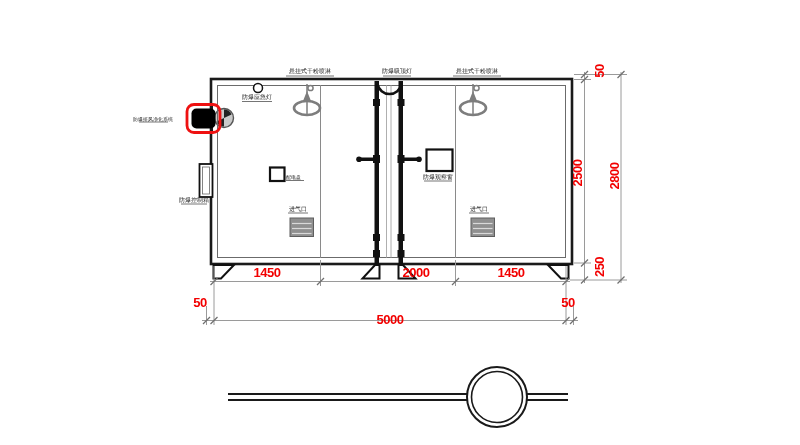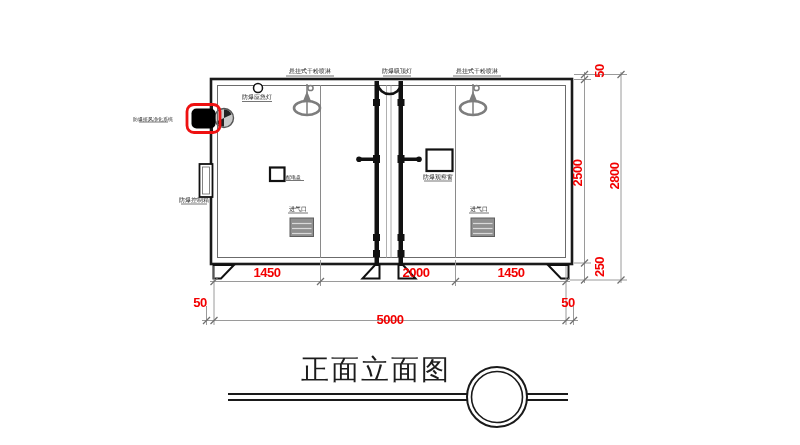--- a/index.html
+++ b/index.html
@@ -200,15 +200,14 @@
   <div class="dim" style="left:511px;top:266px;">1450</div>
   <div class="dim" style="left:200px;top:296px;">50</div>
   <div class="dim" style="left:390px;top:305px;margin-top:8px;">5000</div>
   <div class="dim" style="left:568px;top:296px;">50</div>
 
   <div class="dim v" style="left:599px;top:71px;">50</div>
   <div class="dim v" style="left:577px;top:173px;">2500</div>
   <div class="dim v" style="left:599px;top:267px;">250</div>
   <div class="dim v" style="left:614px;top:176px;">2800</div>
 
-  <div class="title" style="left:376px;top:354px;">正面立面图</div>
 
 </div>
 
 </body></html>

